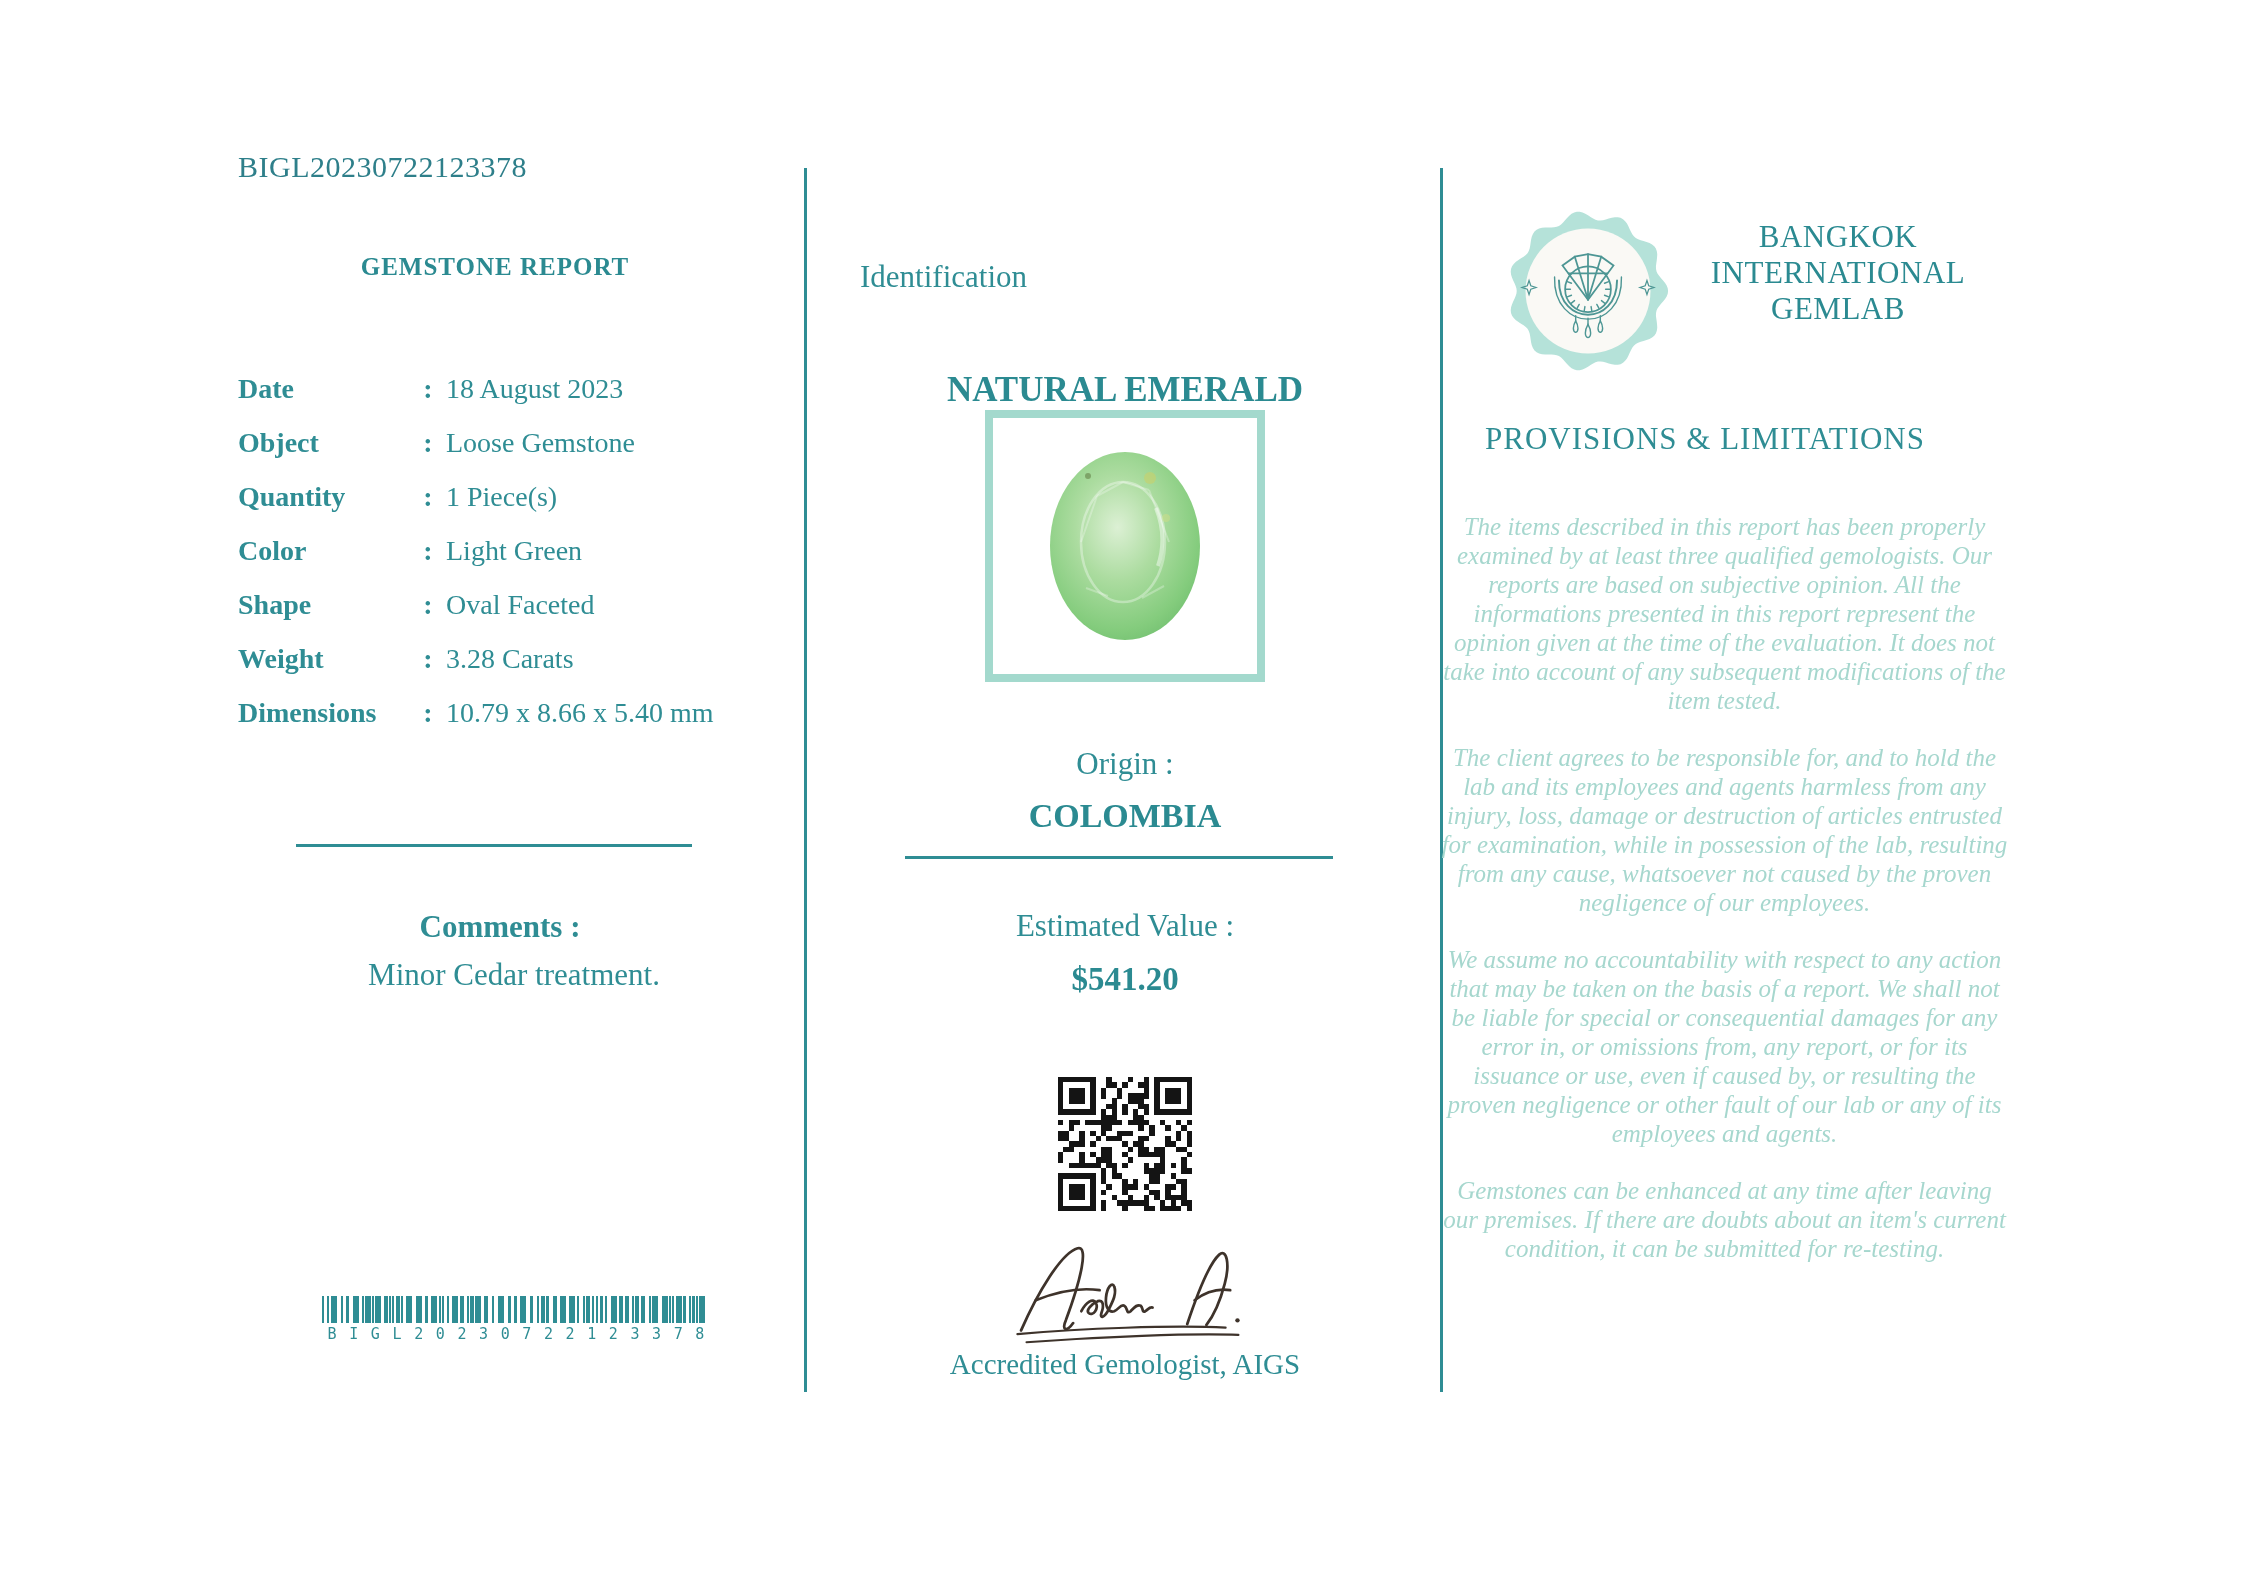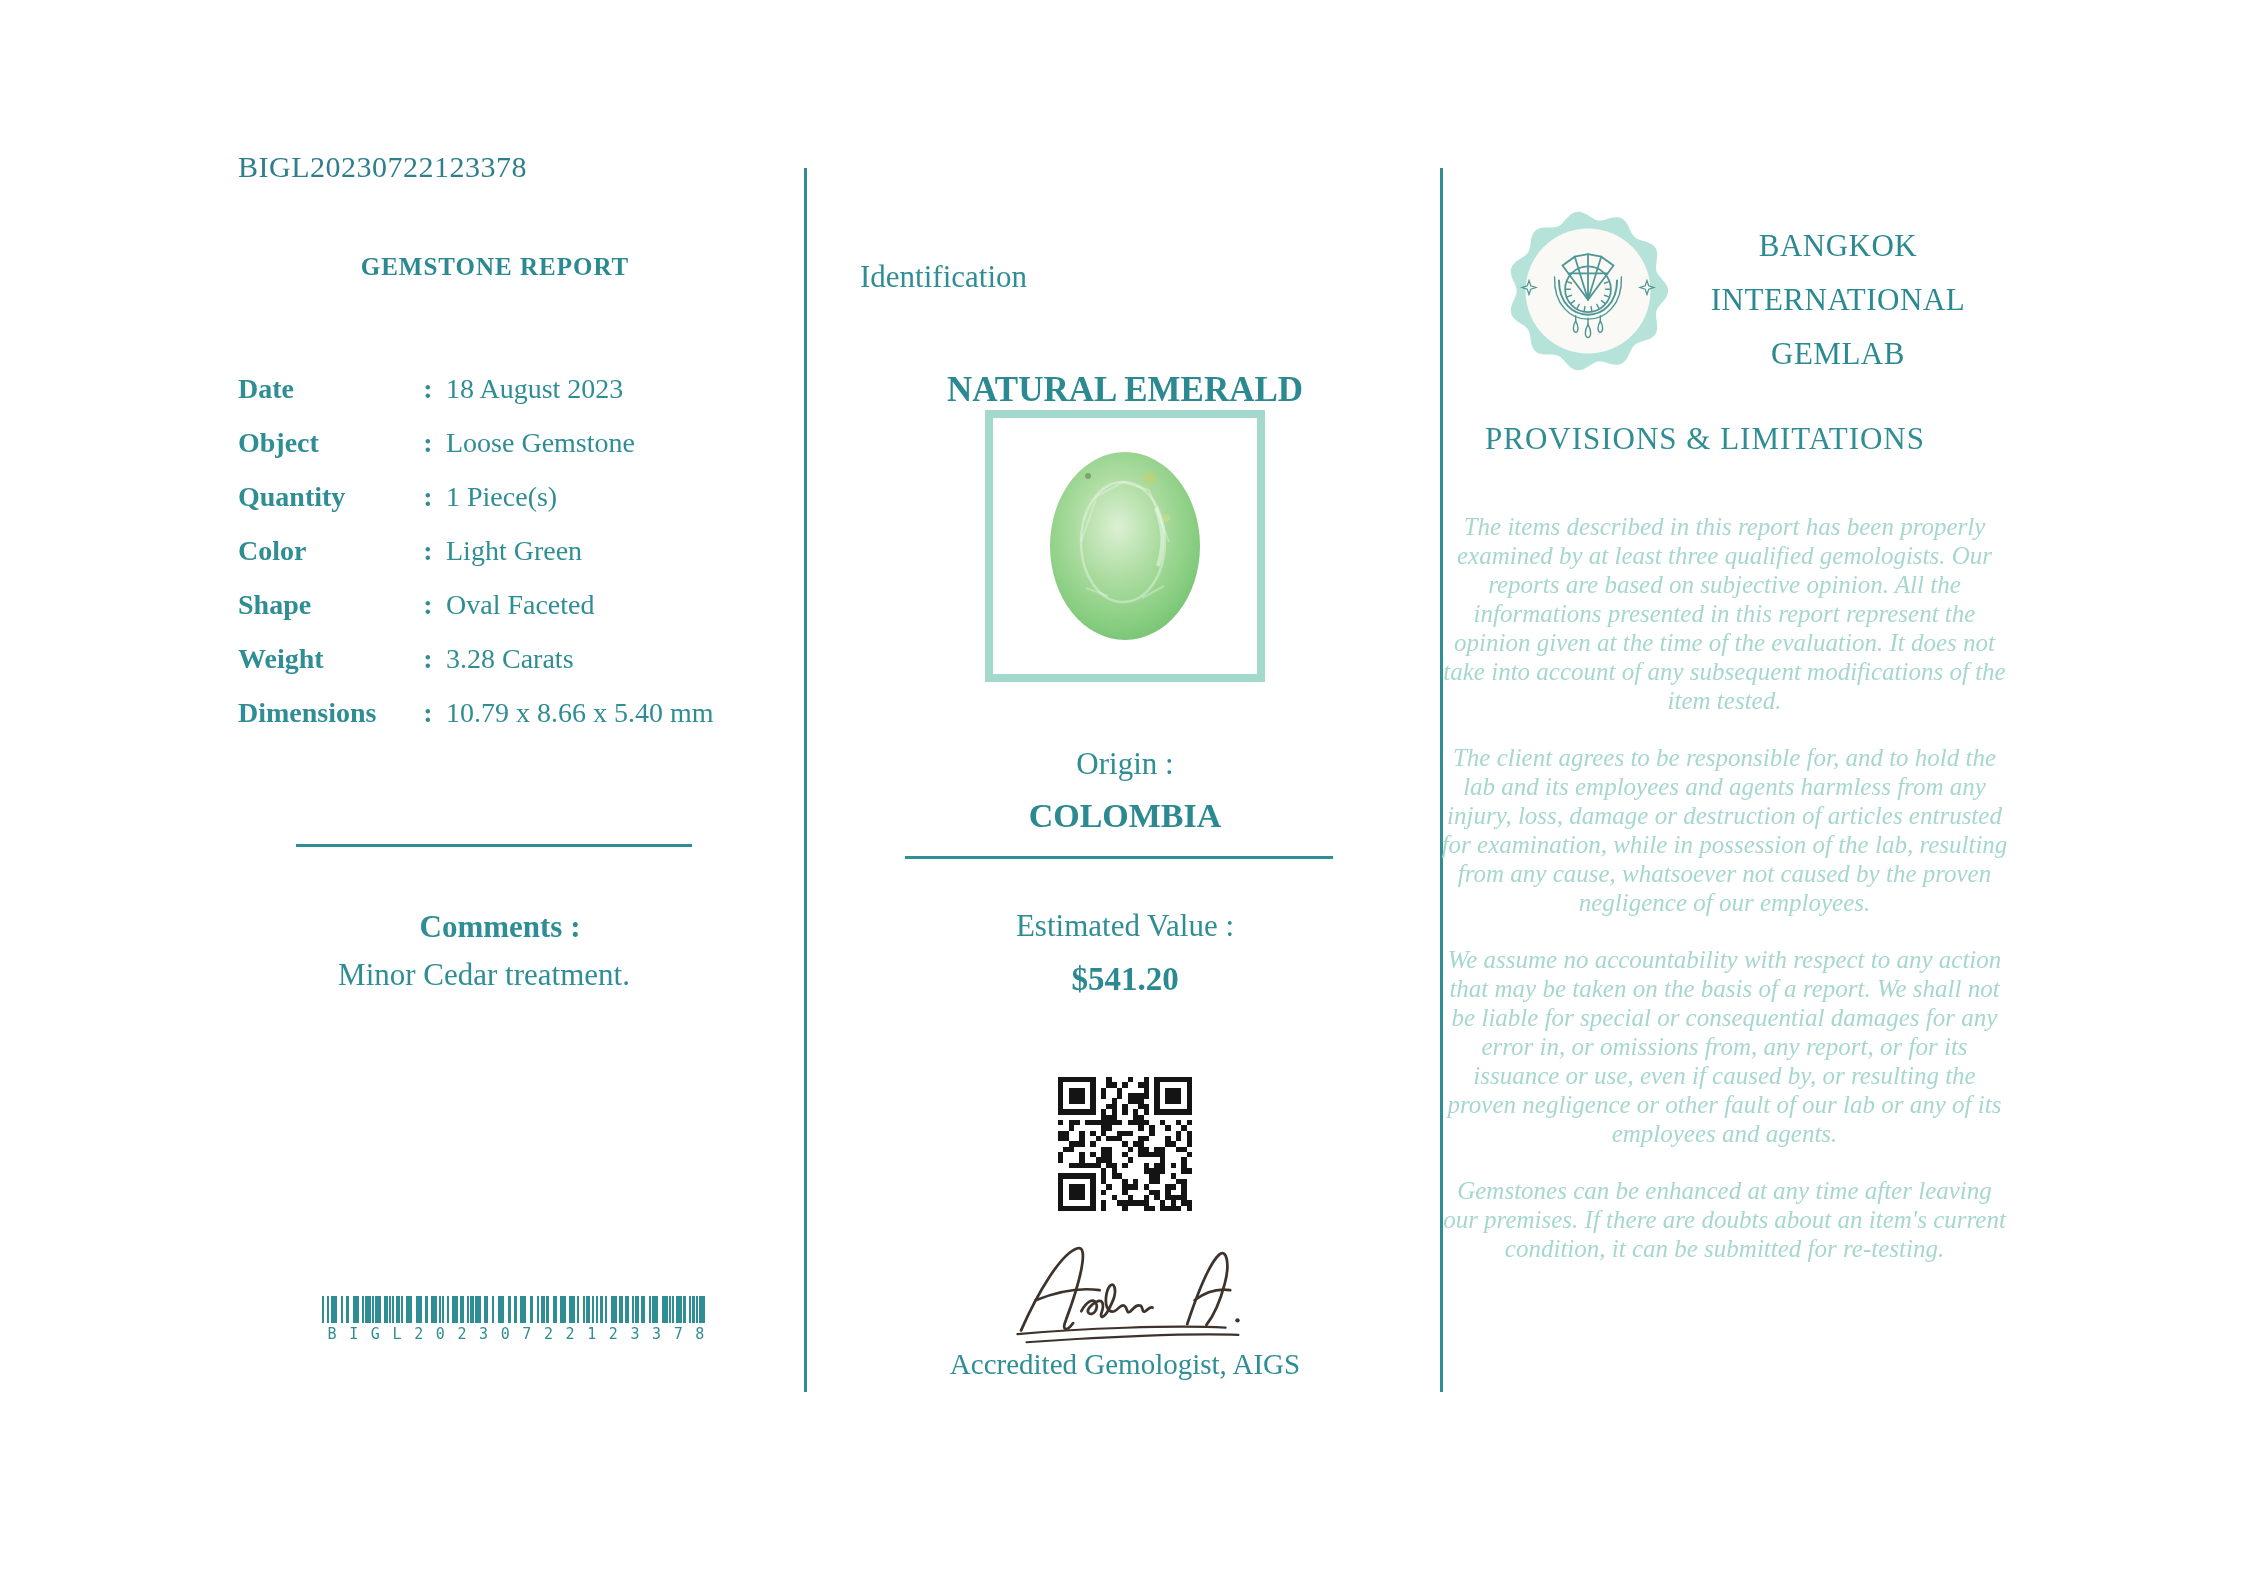--- a/index.html
+++ b/index.html
@@ -27,21 +27,21 @@
   
   .col-left-title{left:230px;top:253px;width:530px;text-align:center;font-size:25px;font-weight:bold;letter-spacing:1px;color:var(--teal-dark);}
   .details{left:238px;top:362px;width:530px;}
   .detail-row{display:flex;height:54px;align-items:center;font-size:28px;}
   .detail-row .lbl{width:172px;font-weight:bold;}
   .detail-row .sep{width:36px;font-weight:bold;text-align:center;}
   .detail-row .val{flex:1;}
   .hdiv{height:3px;background:var(--teal);}
   .hdiv-left{left:296px;top:844px;width:396px;}
   .comments-label{left:230px;top:909px;width:540px;text-align:center;font-size:31px;font-weight:bold;}
-  .comments-text{left:214px;top:957px;width:540px;text-align:center;font-size:31px;}
+  .comments-text{left:244px;top:957px;width:540px;text-align:center;font-size:31px;}
   .barcode{left:322px;top:1296px;width:388px;text-align:center;}
   .barcode svg{display:block;}
   .barcode-text{margin-top:2px;font-family:"DejaVu Sans Mono",monospace;font-size:15px;letter-spacing:12.6px;margin-right:-12.6px;white-space:nowrap;color:var(--teal);}
 
   
   .ident-label{left:860px;top:259px;width:530px;text-align:left;font-size:31px;}
   .gem-name{left:860px;top:335px;width:530px;text-align:center;font-size:35px;font-weight:bold;color:var(--teal-dark);margin-top:35px;}
   .gem-frame{left:985px;top:410px;width:280px;height:272px;border:8px solid var(--mint);background:#ffffff;display:flex;align-items:center;justify-content:center;}
   .origin-label{left:860px;top:746px;width:530px;text-align:center;font-size:31px;}
   .origin-value{left:860px;top:797px;width:530px;text-align:center;font-size:34px;font-weight:bold;color:var(--teal-dark);}
@@ -49,21 +49,21 @@
   .value-label{left:860px;top:908px;width:530px;text-align:center;font-size:31px;}
   .value-amount{left:860px;top:961px;width:530px;text-align:center;font-size:33px;font-weight:bold;color:var(--teal-dark);}
   .qr{left:1058px;top:1077px;width:134px;height:134px;}
   .qr svg{display:block;fill:var(--qr);}
   .signature{left:1002px;top:1240px;width:250px;height:105px;}
   .signer-title{left:860px;top:1348px;width:530px;text-align:center;font-size:29px;}
 
   
   .lab-header{left:1500px;top:203px;width:500px;display:flex;align-items:flex-start;}
   .lab-logo{width:176px;height:176px;flex:0 0 176px;}
-  .lab-name{flex:1;text-align:center;font-size:31px;line-height:54px;letter-spacing:.5px;padding-top:16px;color:var(--teal-dark);}
+  .lab-name{flex:1;text-align:center;font-size:31px;line-height:36px;letter-spacing:.5px;padding-top:16px;color:var(--teal-dark);}
   .provisions-title{left:1420px;top:421px;width:570px;text-align:center;font-size:31px;letter-spacing:1px;}
   .provisions{left:1437px;top:512px;width:575px;text-align:center;font-style:italic;font-size:25px;line-height:29px;color:var(--mint-text);}
   .provisions p{margin-bottom:28px;}
 </style>
 </head>
 <body>
 
 <div class="abs report-number">BIGL20230722123378</div>
 
 <div class="abs vdiv vdiv1"></div>

